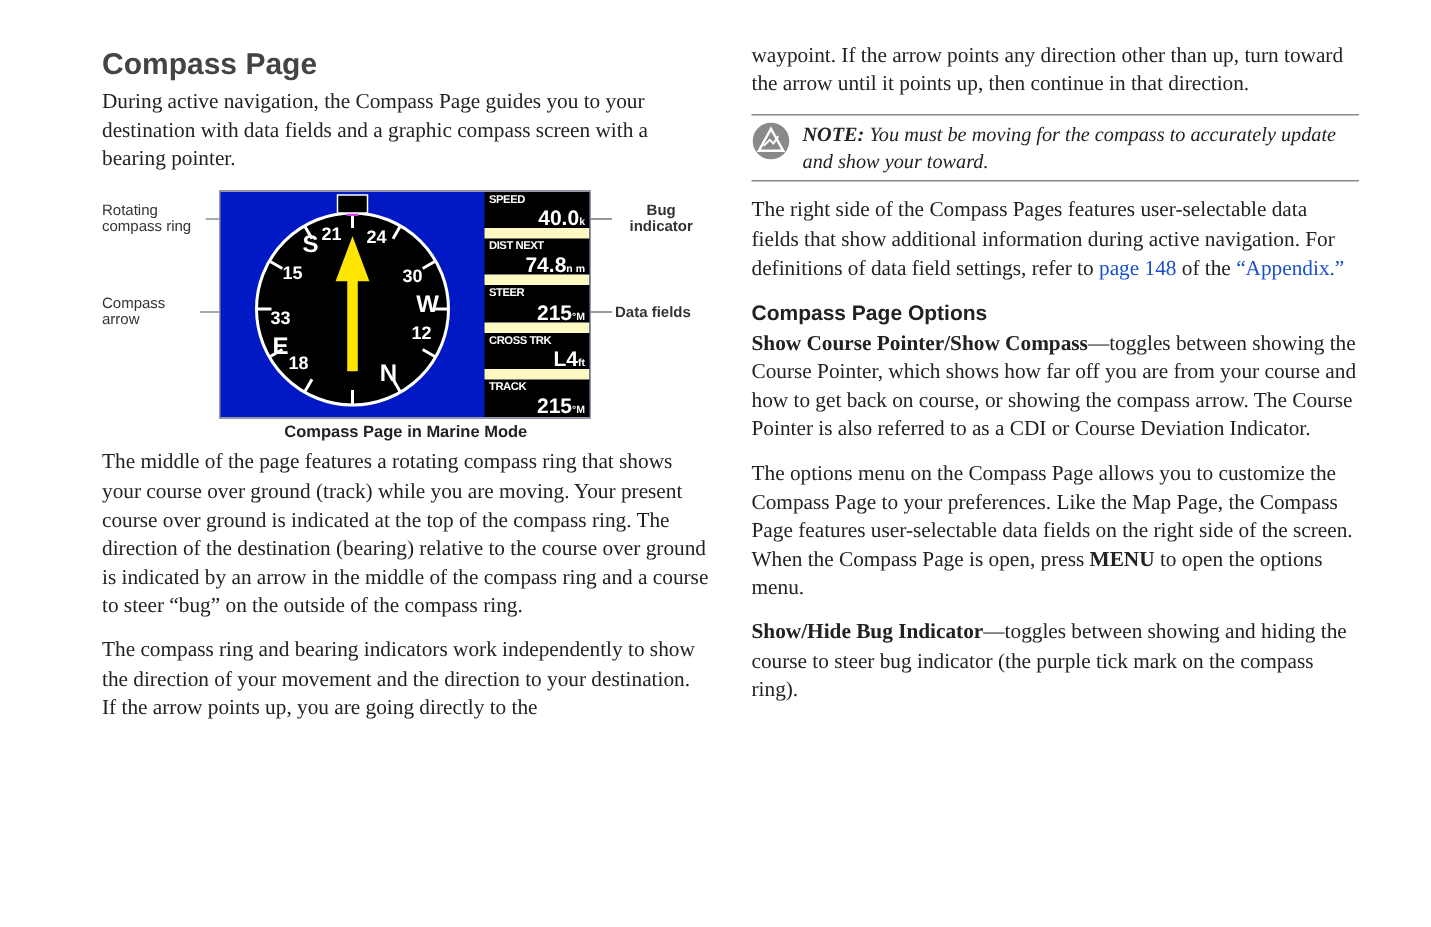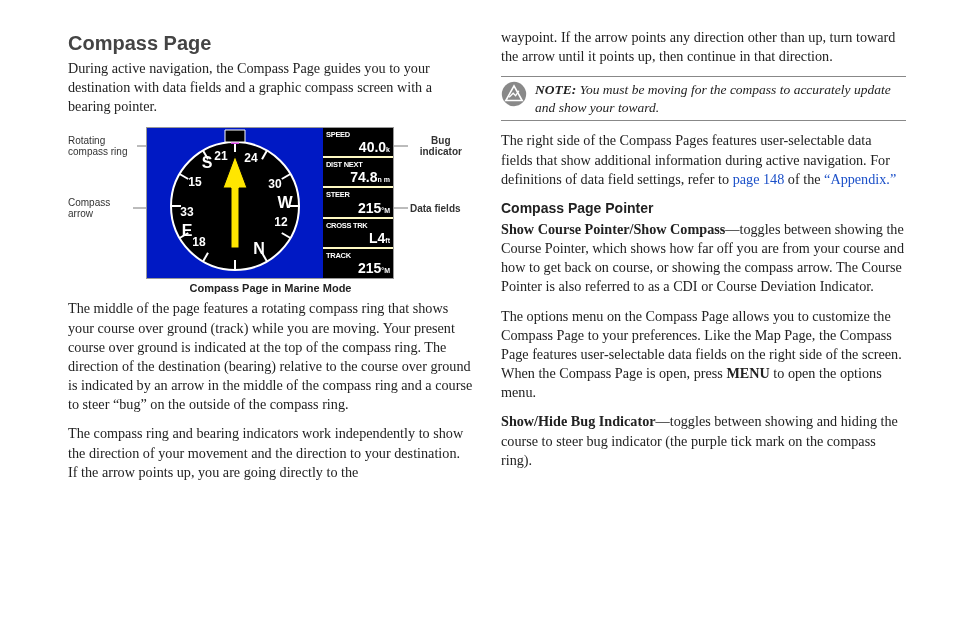--- a/index.html
+++ b/index.html
@@ -81,21 +81,21 @@
     font-family: Arial, Helvetica, sans-serif;
     font-size: 11px;
     font-weight: bold;
     text-align: center;
     margin-top: 2px;
   }
   .datafields {
     position:absolute; right:0; top:0; bottom:0; width:70px;
     display:flex; flex-direction:column;
   }
-  .df { flex:1; border-top:2px solid #fef9c3; background:#000; color:#fff; display:flex; flex-direction:column; justify-content:center; padding:0 3px; }
+  .df { flex:1; border-top:7px solid #fef9c3; background:#000; color:#fff; display:flex; flex-direction:column; justify-content:center; padding:0 3px; }
   .df:first-child{border-top:none;}
   .df-label { font-family: Arial; font-size:7.5px; font-weight:bold; color:#fff; letter-spacing:-0.3px;}
   .df-val { font-family: Arial; font-size:14px; font-weight:bold; color:#fff; text-align:right; line-height:1; }
   .df-val sub{font-size:7px; vertical-align:baseline;}
   .note-block {
     display:flex; align-items:flex-start; gap:8px;
     border-top:1px solid #888; border-bottom:1px solid #888;
     padding:4px 0; margin:2px 0 10px 0;
   }
   .note-icon {
@@ -274,21 +274,21 @@
         </svg>
         <div class="note-text">
           <span class="bold">NOTE:</span><span> You must be moving for the compass to accurately update and show your toward.</span>
         </div>
       </div>
 
       <p>
         <span>The right side of the Compass Pages features user-selectable data fields that show additional information during active navigation. For definitions of data field settings, refer to </span><span class="link">page 148</span><span> of the </span><span class="link">“Appendix.”</span>
       </p>
 
-      <h2>Compass Page Pointer</h2>
+      <h2>Compass Page Options</h2>
       <p>
         <span class="opt-lead">Show Course Pointer/Show Compass</span><span>—toggles between showing the Course Pointer, which shows how far off you are from your course and how to get back on course, or showing the compass arrow. The Course Pointer is also referred to as a CDI or Course Deviation Indicator.</span>
       </p>
       <p>
         <span>The options menu on the Compass Page allows you to customize the Compass Page to your preferences. Like the Map Page, the Compass Page features user-selectable data fields on the right side of the screen. When the Compass Page is open, press </span><span class="menu-kw">MENU</span><span> to open the options menu.</span>
       </p>
       <p>
         <span class="opt-lead">Show/Hide Bug Indicator</span><span>—toggles between showing and hiding the course to steer bug indicator (the purple tick mark on the compass ring).</span>
       </p>
     </div>

